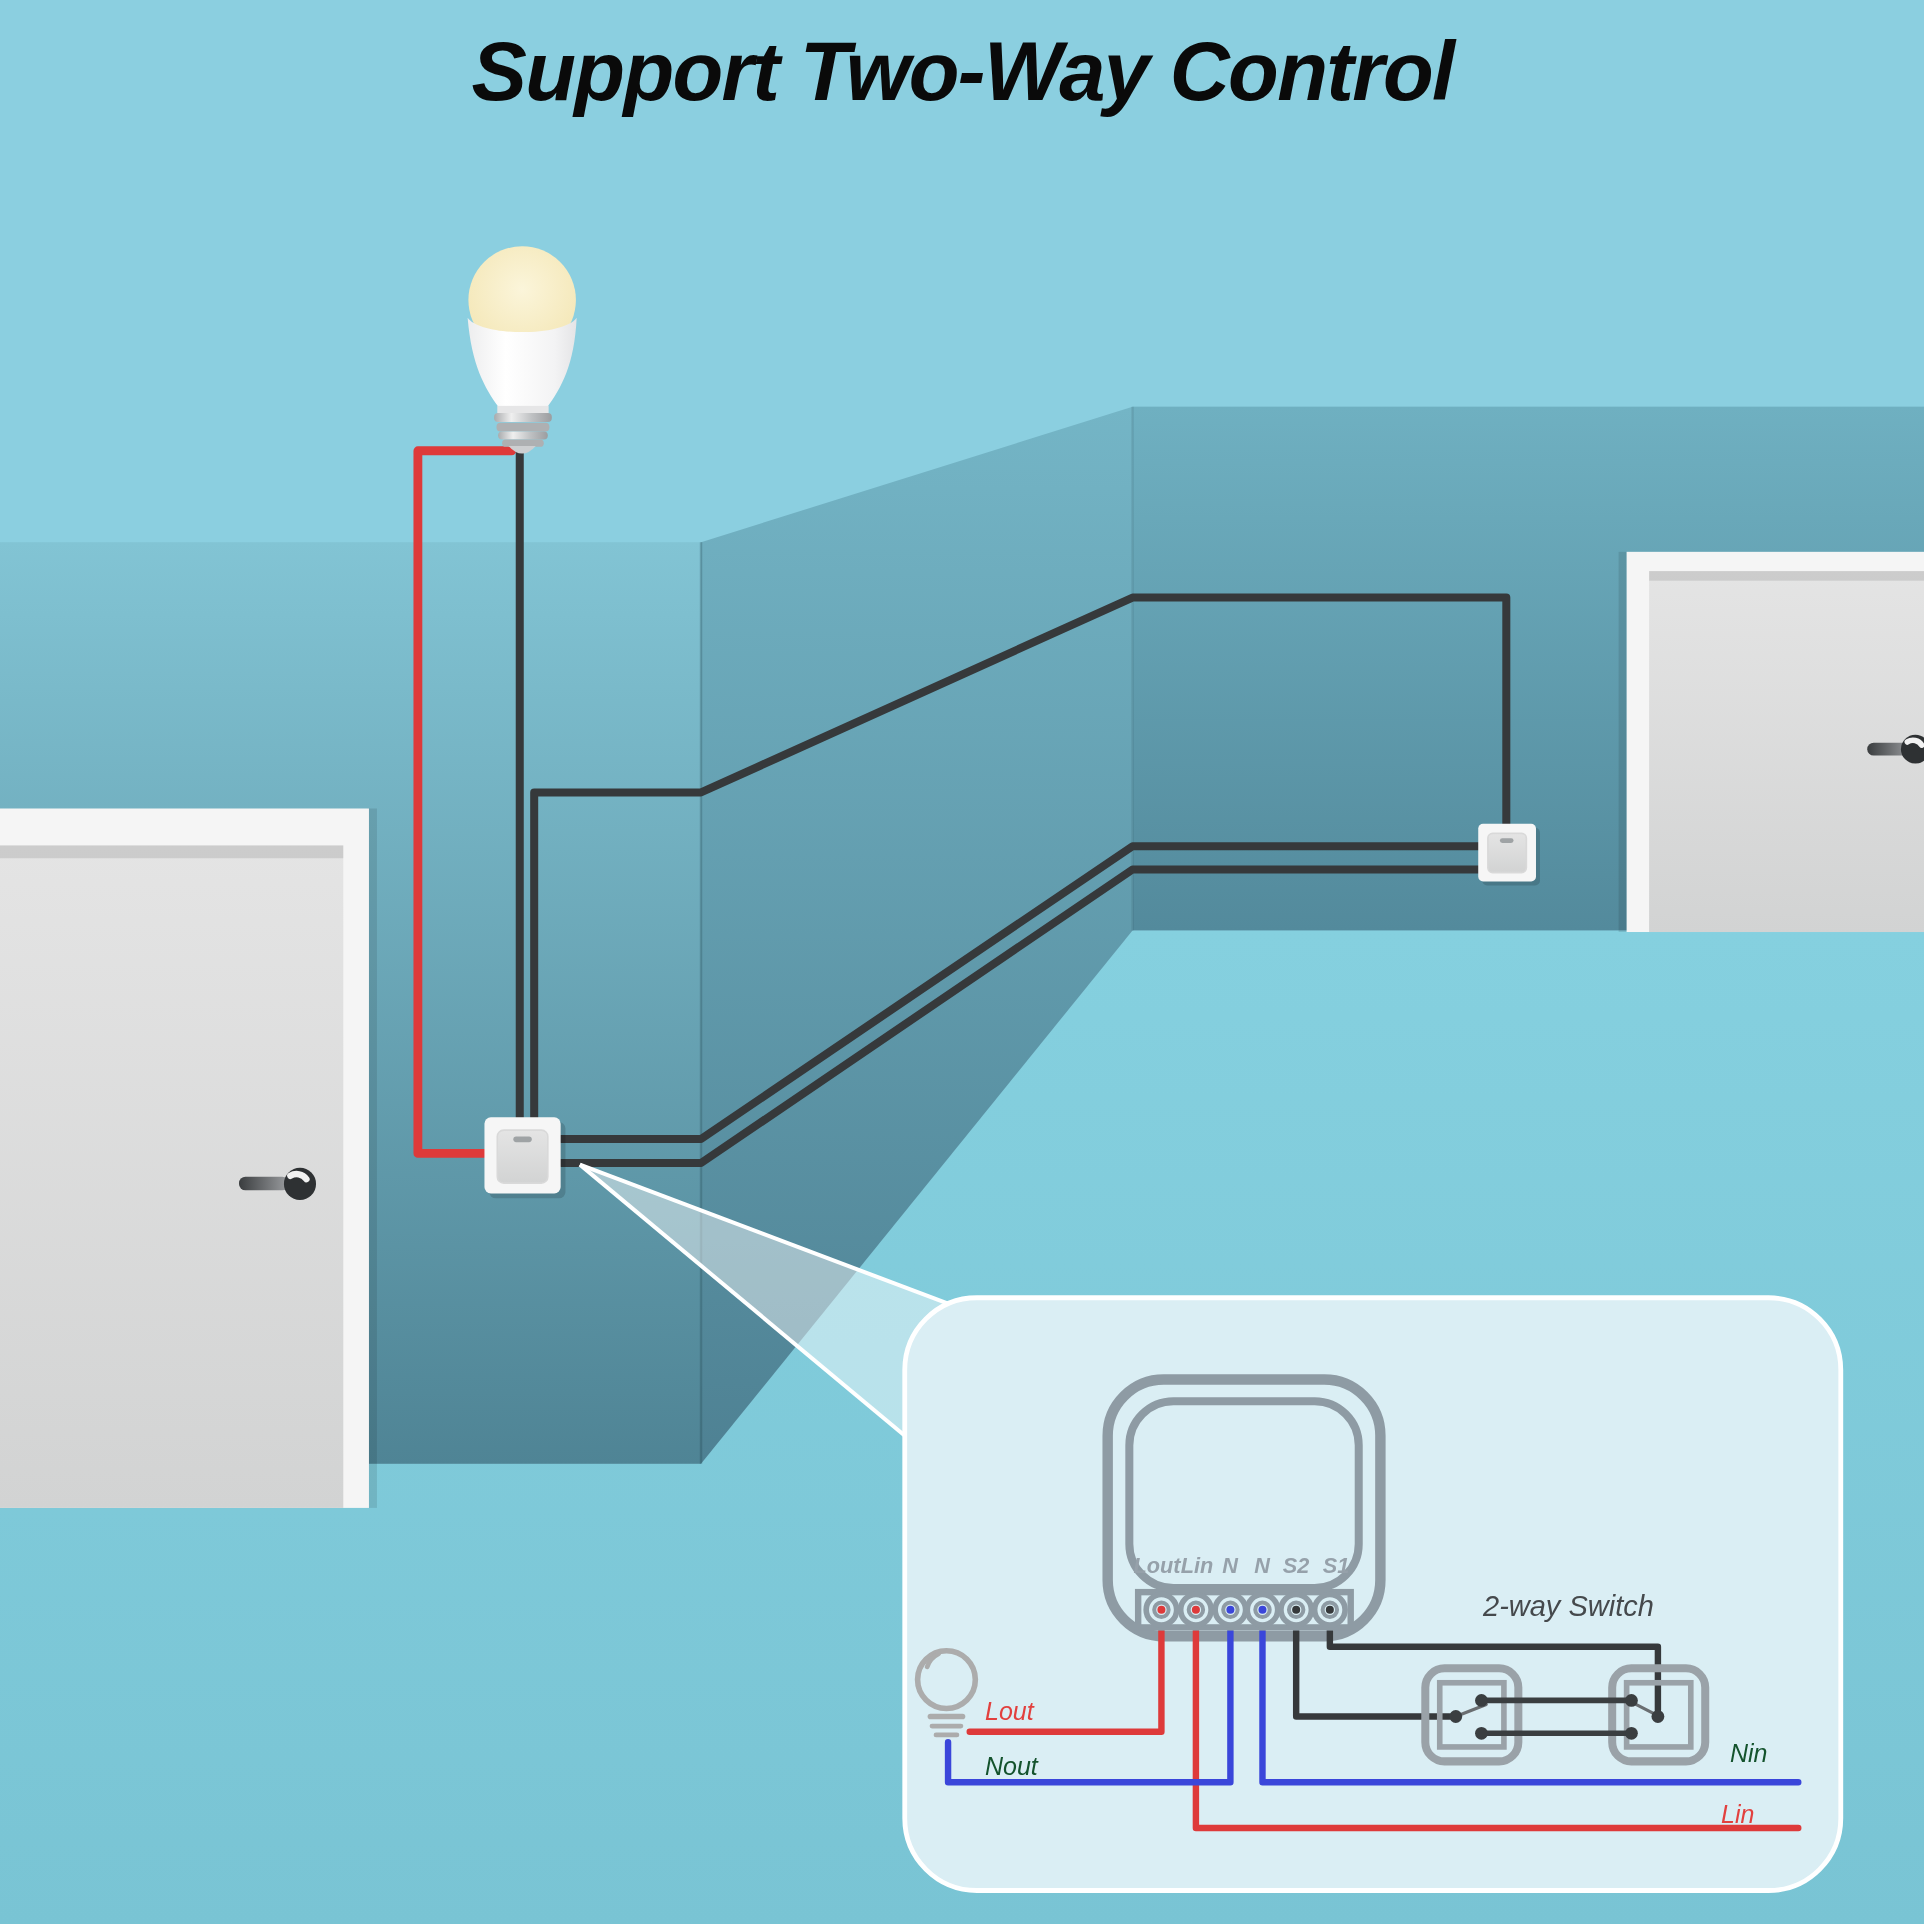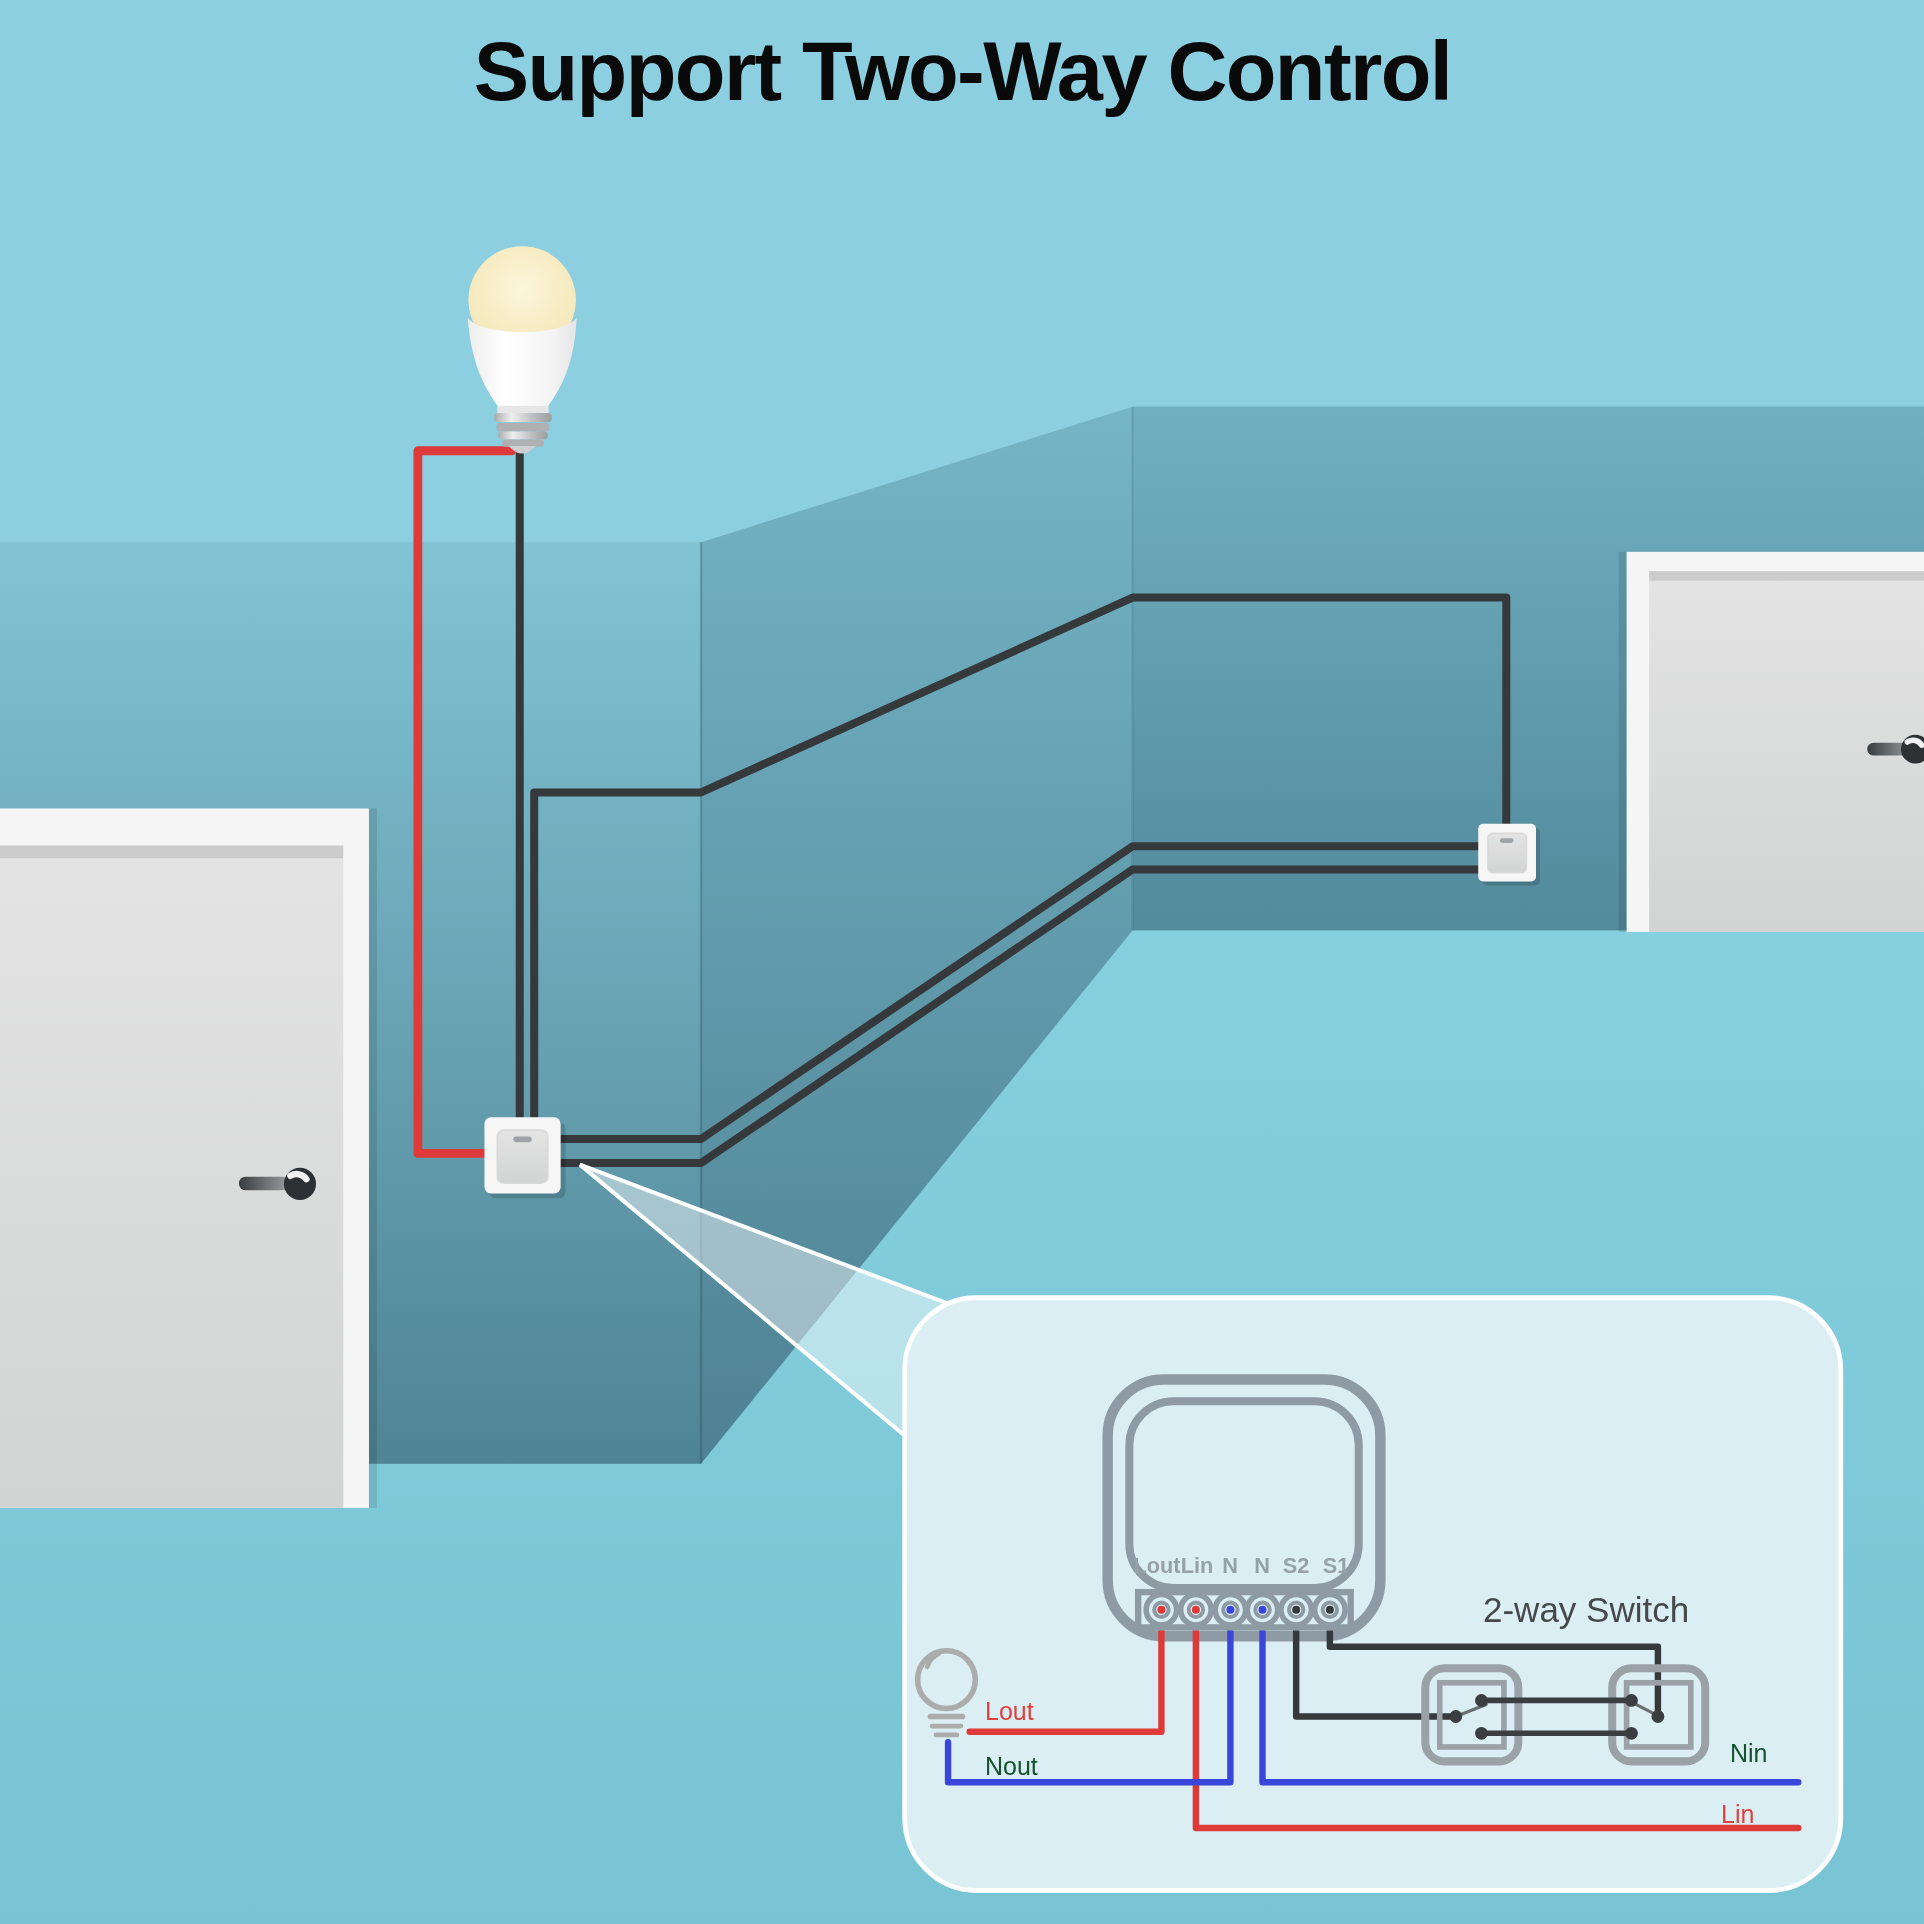--- a/index.html
+++ b/index.html
@@ -2,33 +2,33 @@
 <html style="font-size:13px"><head>
 <meta charset="utf-8">
 <style>
   html,body{margin:0;padding:0;}
   body{
     width:1925px;height:1925px;position:relative;overflow:hidden;
     background:#8BCFE0;
     font-family:"Liberation Sans", sans-serif;
   }
   #scene{position:absolute;left:0;top:0;width:1925px;height:1925px;}
-  .overlay{position:absolute;white-space:nowrap;}
+  .overlay{position:absolute;white-space:nowrap;font-style:italic;}
   .title{
     left:50%;top:24px;transform:translateX(-50%);
     font-size:83px;font-weight:bold;letter-spacing:-1.6px;color:#0A0A0A;
   }
   .term{
     top:1553px;transform:translateX(-50%);
     font-size:21.7px;font-weight:bold;color:#96A1AA;
   }
   .wire-label{font-size:25px;}
   .red-label{color:#E2403E;}
   .blue-label{color:#14532d;}
-  .switch-label{left:1483px;top:1590px;font-size:35px;color:#45494C;}
+  .switch-label{left:1483px;top:1590px;font-size:29px;color:#45494C;}
 </style>
 </head>
 <body>
 
 <svg id="scene" viewBox="0 0 2400 2400">
   <defs>
     <linearGradient id="gWallL" x1="0" y1="0" x2="0" y2="1">
       <stop offset="0" stop-color="#82C4D4"></stop>
         <stop offset="1" stop-color="#4F8495"></stop>
     </linearGradient>

